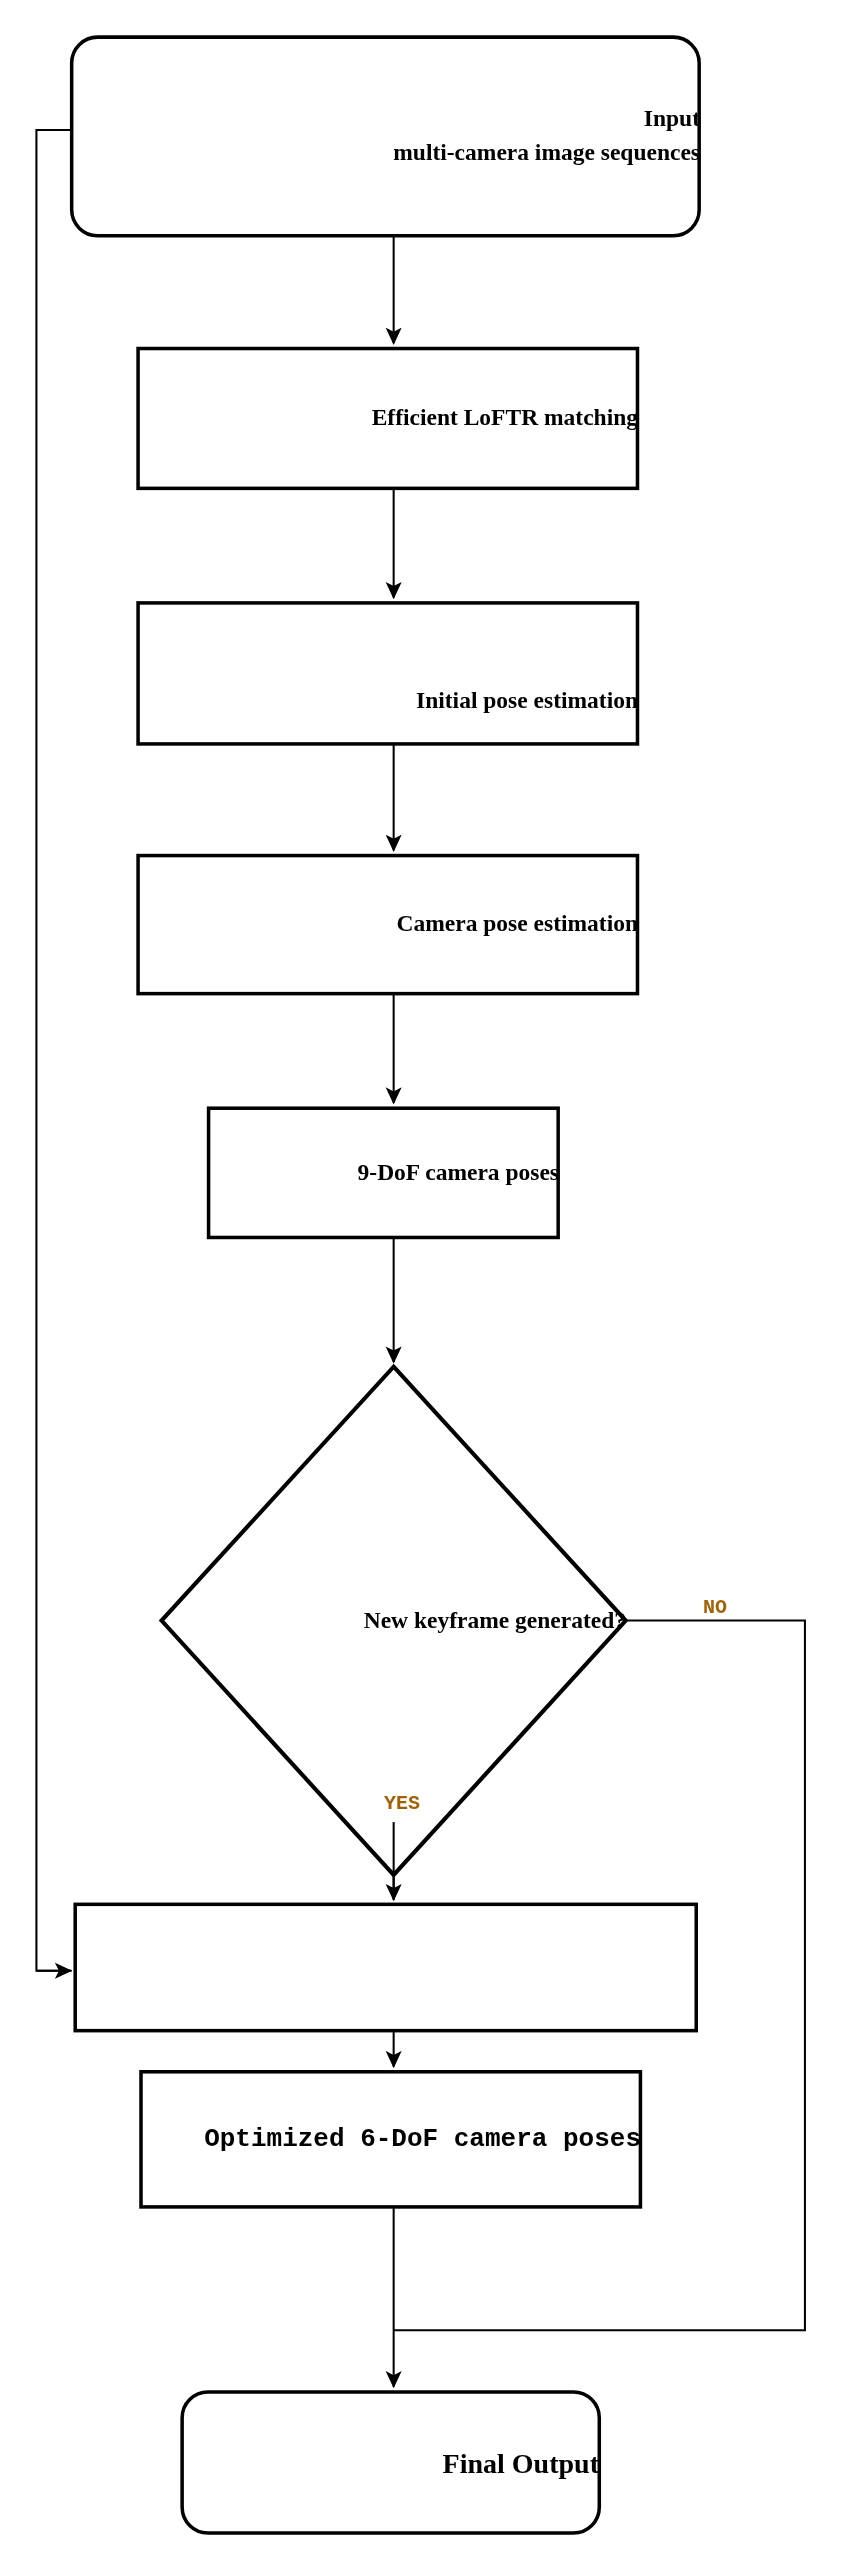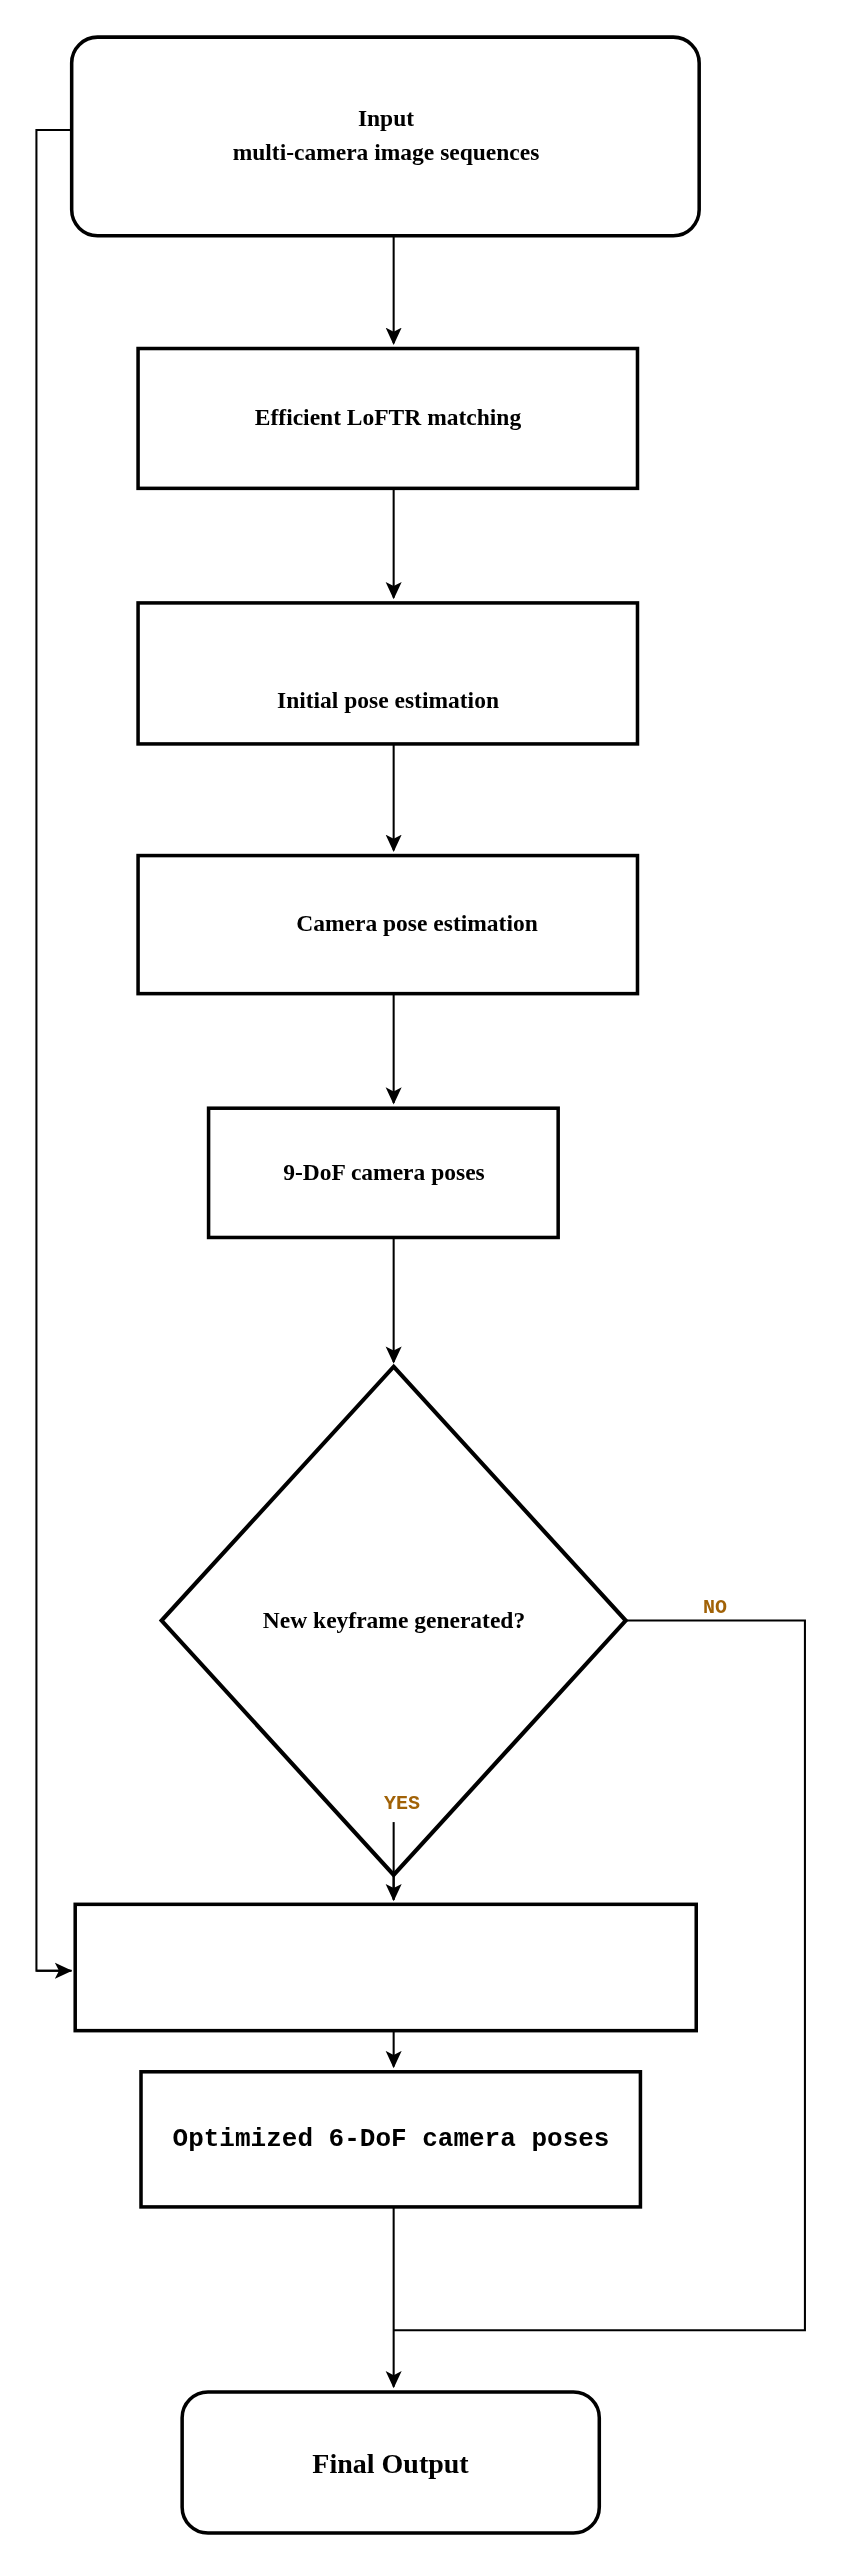--- a/index.html
+++ b/index.html
@@ -22,21 +22,21 @@
     position: absolute;
     left: 0;
     top: 0;
     width: 849px;
     height: 2576px;
   }
   .node-label {
     position: absolute;
     display: flex;
     flex-direction: column;
-    align-items: center;
+    align-items: flex-end;
     justify-content: center;
     text-align: center;
     font-family: "Liberation Serif", "DejaVu Serif", serif;
     font-weight: bold;
     color: #000000;
     pointer-events: none;
     white-space: nowrap;
   }
   .node-label .line {
     display: block;
@@ -109,21 +109,21 @@
   </div>
 
   <div class="node-label" style="left:138px; top:348px; width:500px; height:140px; font-size:23.5px;">
     <span class="line">Efficient LoFTR matching</span>
   </div>
 
   <div class="node-label" style="left:138px; top:630px; width:500px; height:141px; font-size:23.5px;">
     <span class="line">Initial pose estimation</span>
   </div>
 
-  <div class="node-label" style="left:138px; top:855px; width:500px; height:138px; font-size:23.5px;padding-left:29px;">
+  <div class="node-label" style="left:138px; top:855px; width:500px; height:138px; font-size:23.5px;">
     <span class="line">Camera pose estimation</span>
   </div>
 
   <div class="node-label" style="left:209px; top:1108px; width:350px; height:129px; font-size:23.5px;">
     <span class="line">9-DoF camera poses</span>
   </div>
 
   <div class="node-label" style="left:162px; top:1367px; width:464px; height:508px; font-size:23.5px;">
     <span class="line">New keyframe generated?</span>
   </div>

